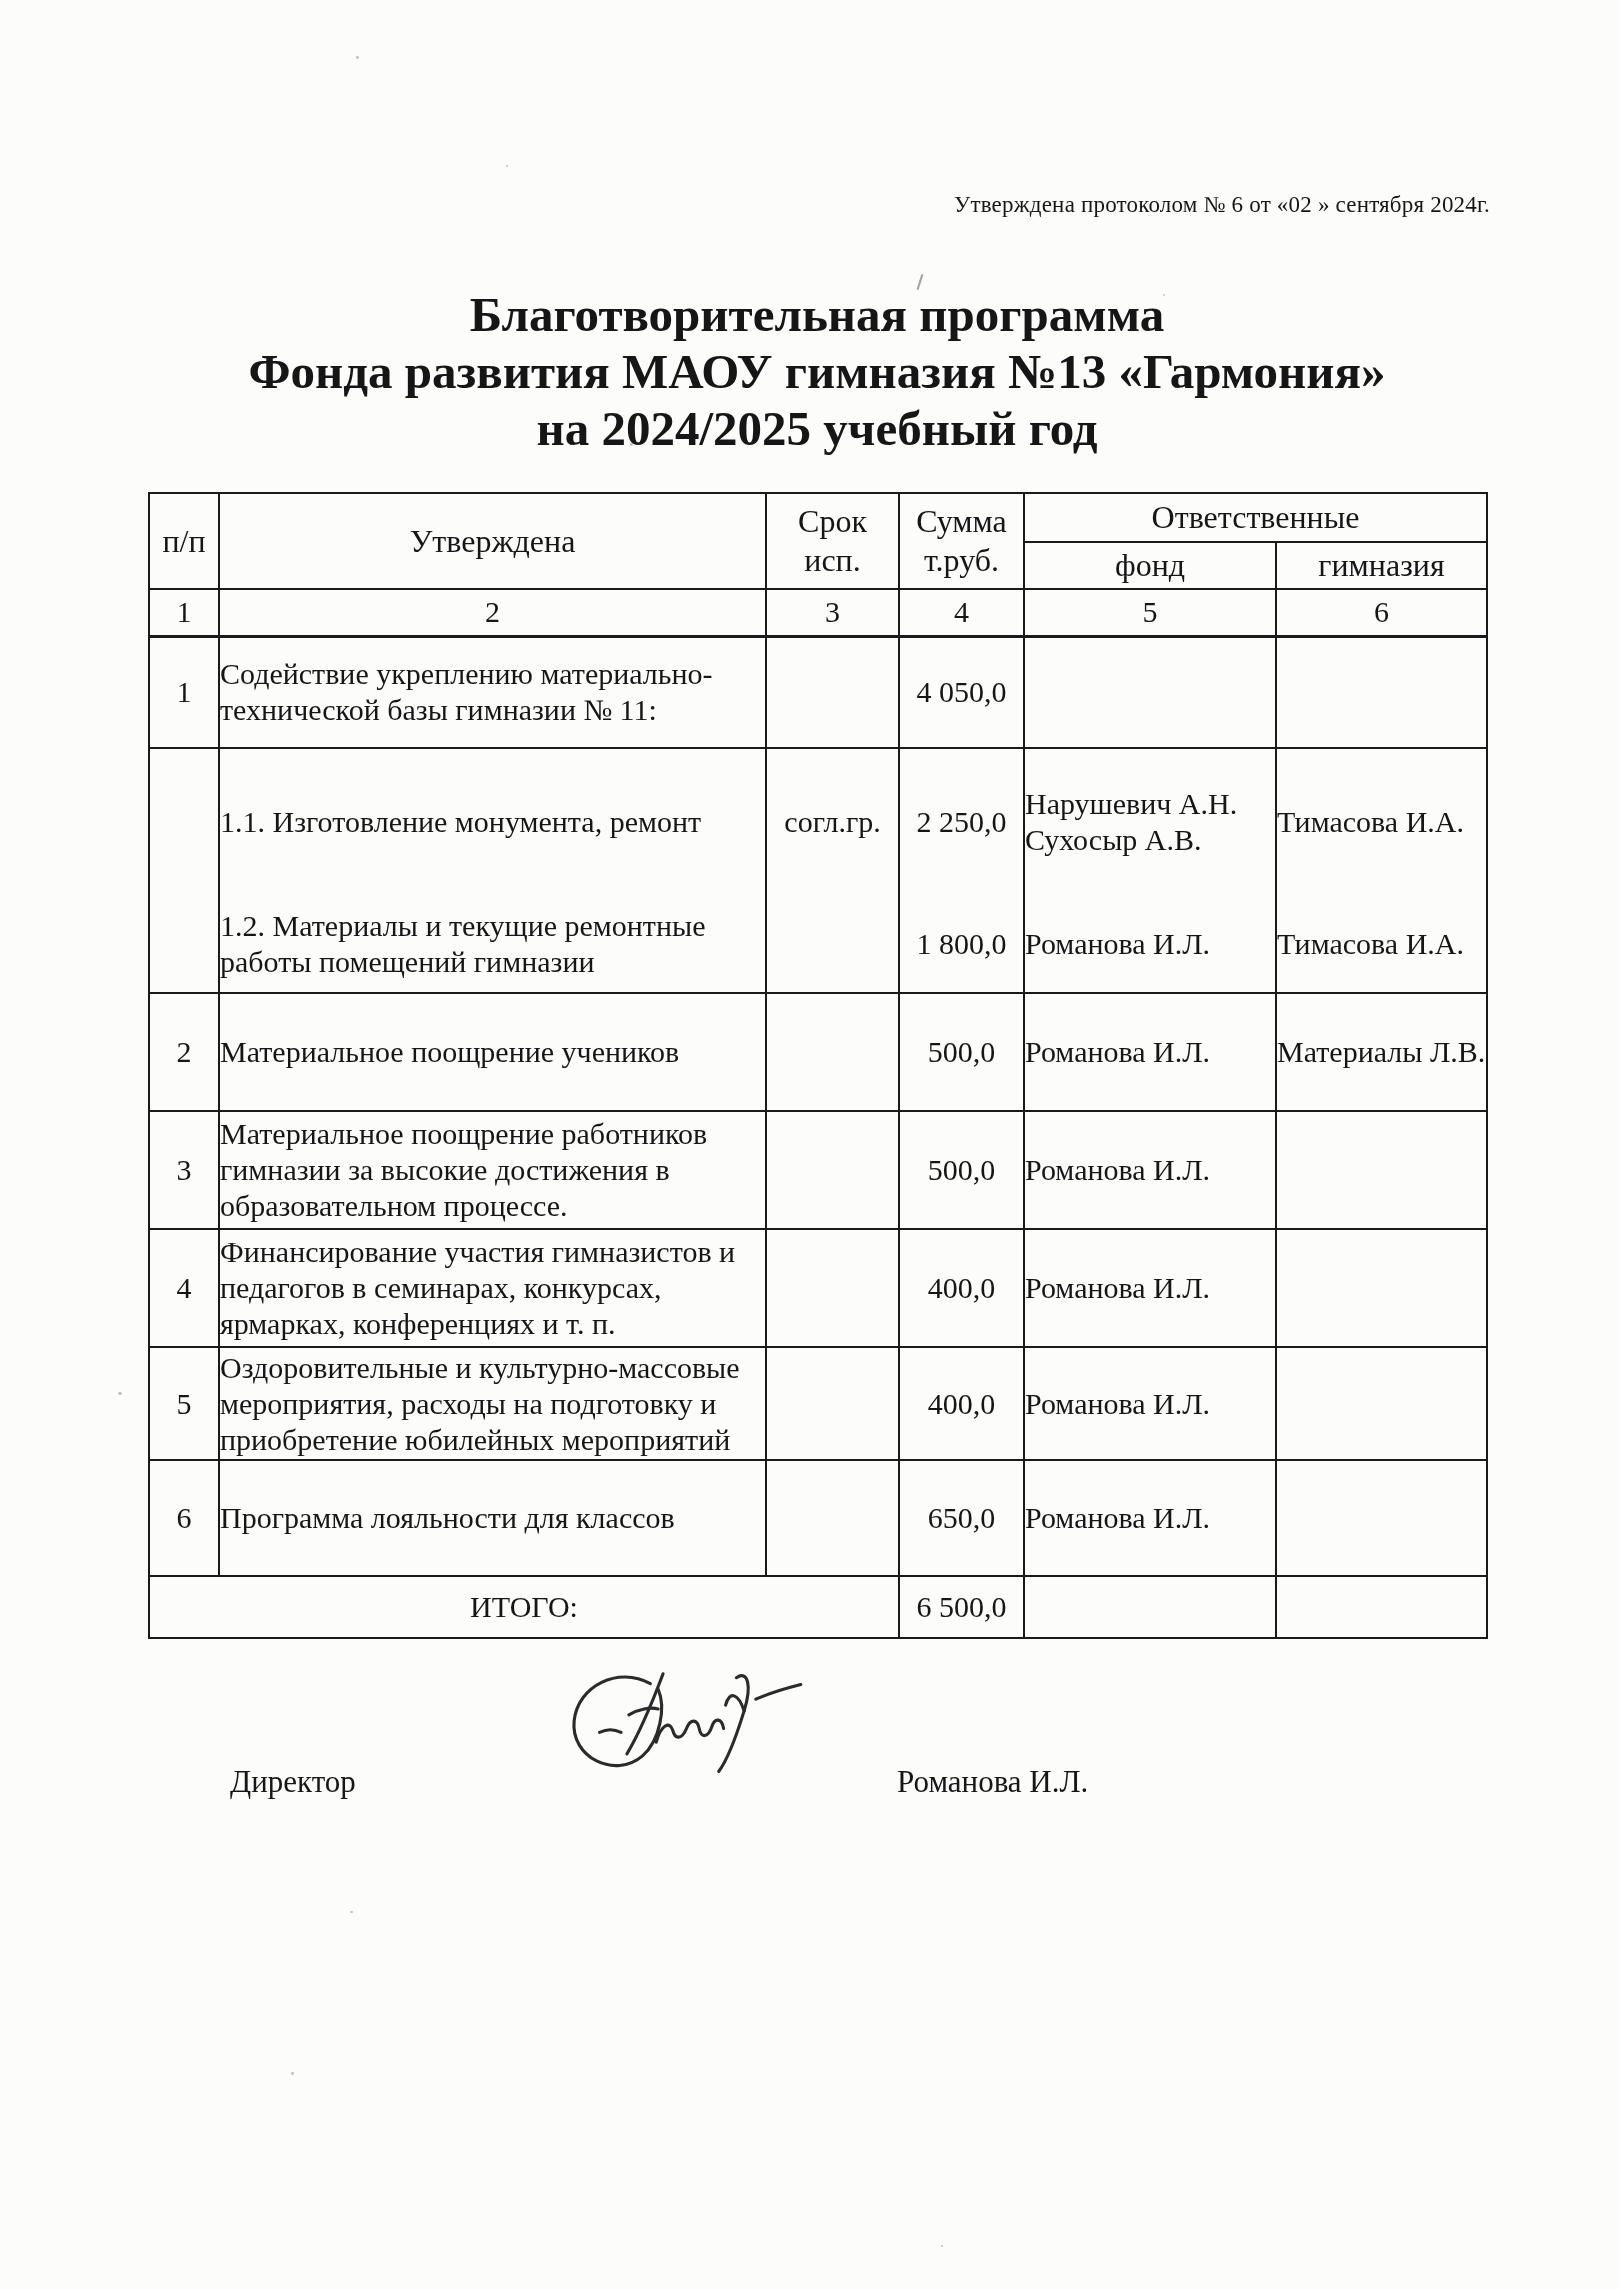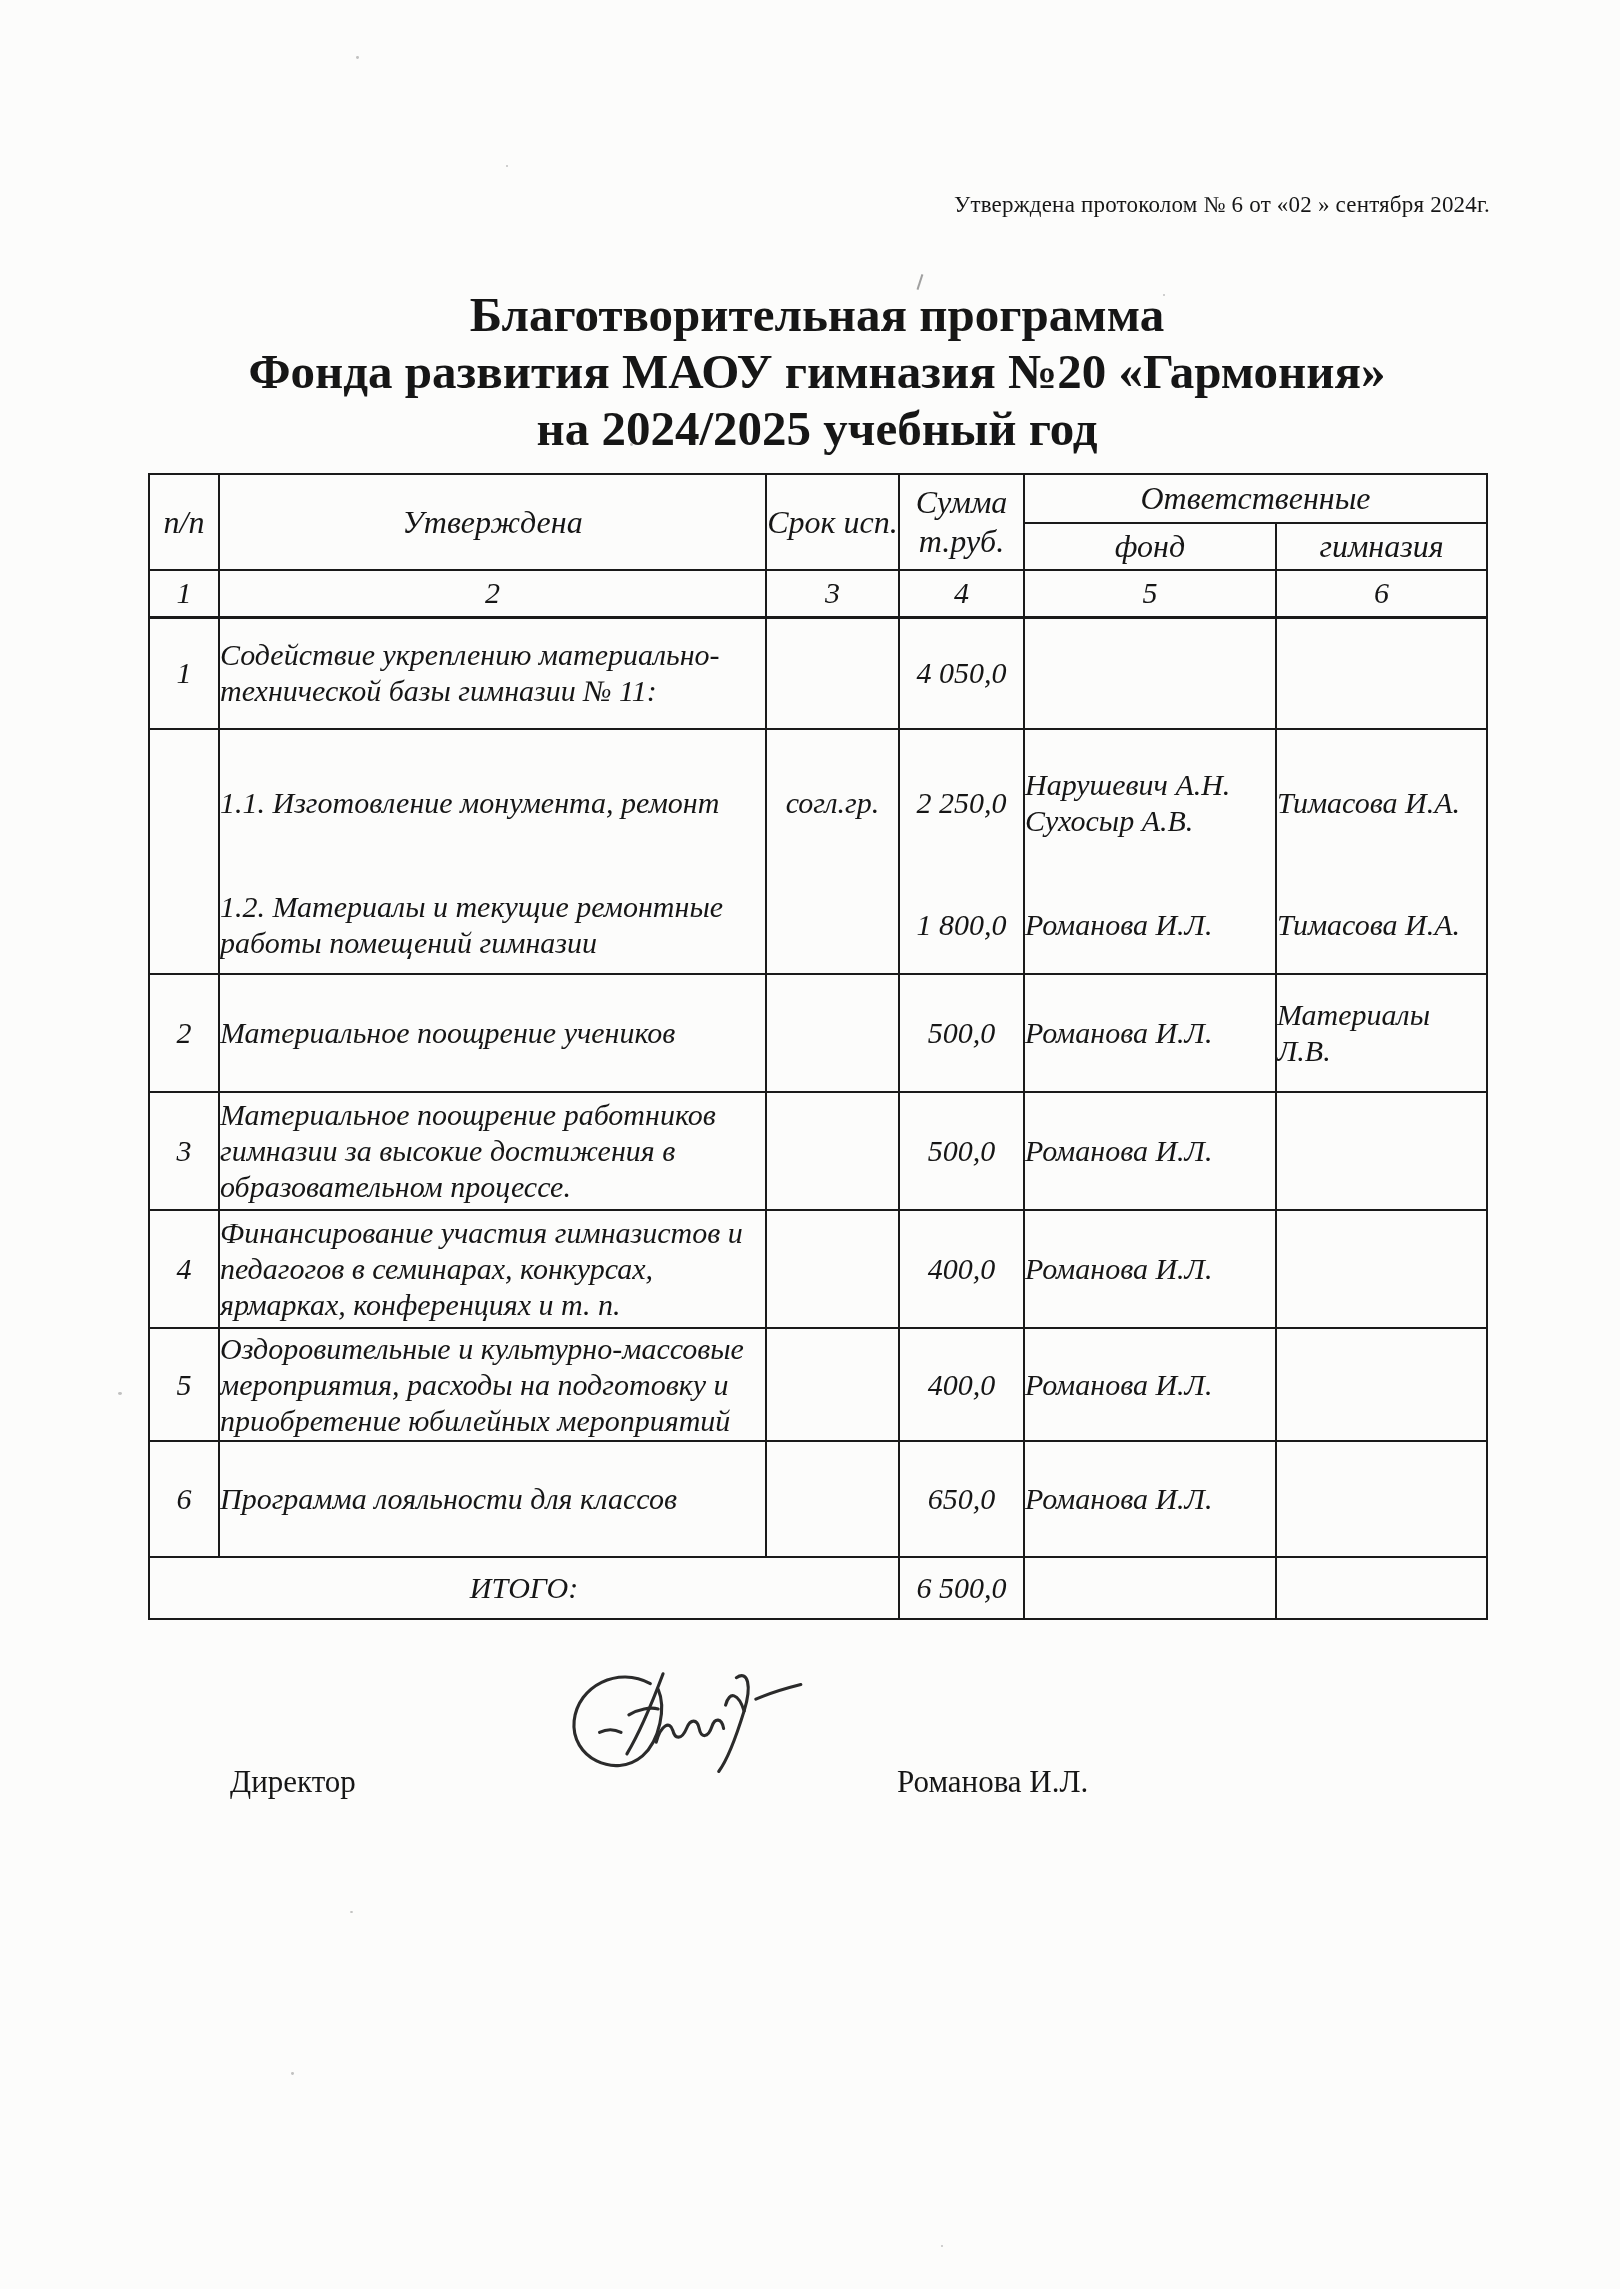--- a/index.html
+++ b/index.html
@@ -17,24 +17,24 @@
     position:absolute;top:192px;right:130px;
     font-size:23px;letter-spacing:0.2px;white-space:nowrap;
   }
   
   .titles{
     position:absolute;top:286px;left:148px;width:1338px;
     text-align:center;font-weight:bold;font-size:49px;line-height:57px;
   }
   
   table.program-table{
-    position:absolute;left:148px;top:473px;width:1338px;
+    position:absolute;left:148px;top:492px;width:1338px;
     border-collapse:collapse;table-layout:fixed;
     border:2.9px solid #1a1a1a;
-    font-size:30px;line-height:36px;font-style:italic;
+    font-size:30px;line-height:36px;
   }
   .program-table th,.program-table td{
     border:2px solid #1a1a1a;
     padding:0;vertical-align:middle;
     font-weight:normal;overflow:hidden;
   }
   .program-table th{font-size:32px;line-height:39px;text-align:center;}
   tr.h-head1{height:49px;}
   tr.h-head2{height:47px;}
   tr.h-nums{height:47px;}
@@ -67,21 +67,21 @@
 </style>
 </head>
 <body>
 
 <div class="page">
 
   <div class="approval">Утверждена протоколом № 6  от «02 »  сентября 2024г.</div>
 
   <div class="titles">
     <div>Благотворительная программа</div>
-    <div>Фонда развития МАОУ гимназия №20 «Гармония»</div>
+    <div>Фонда развития МАОУ гимназия №13 «Гармония»</div>
     <div>на 2024/2025 учебный год</div>
   </div>
 
   <table class="program-table">
     <colgroup>
       <col style="width:70px">
         <col style="width:547px">
         <col style="width:133px">
       <col style="width:125px">
         <col style="width:252px">

